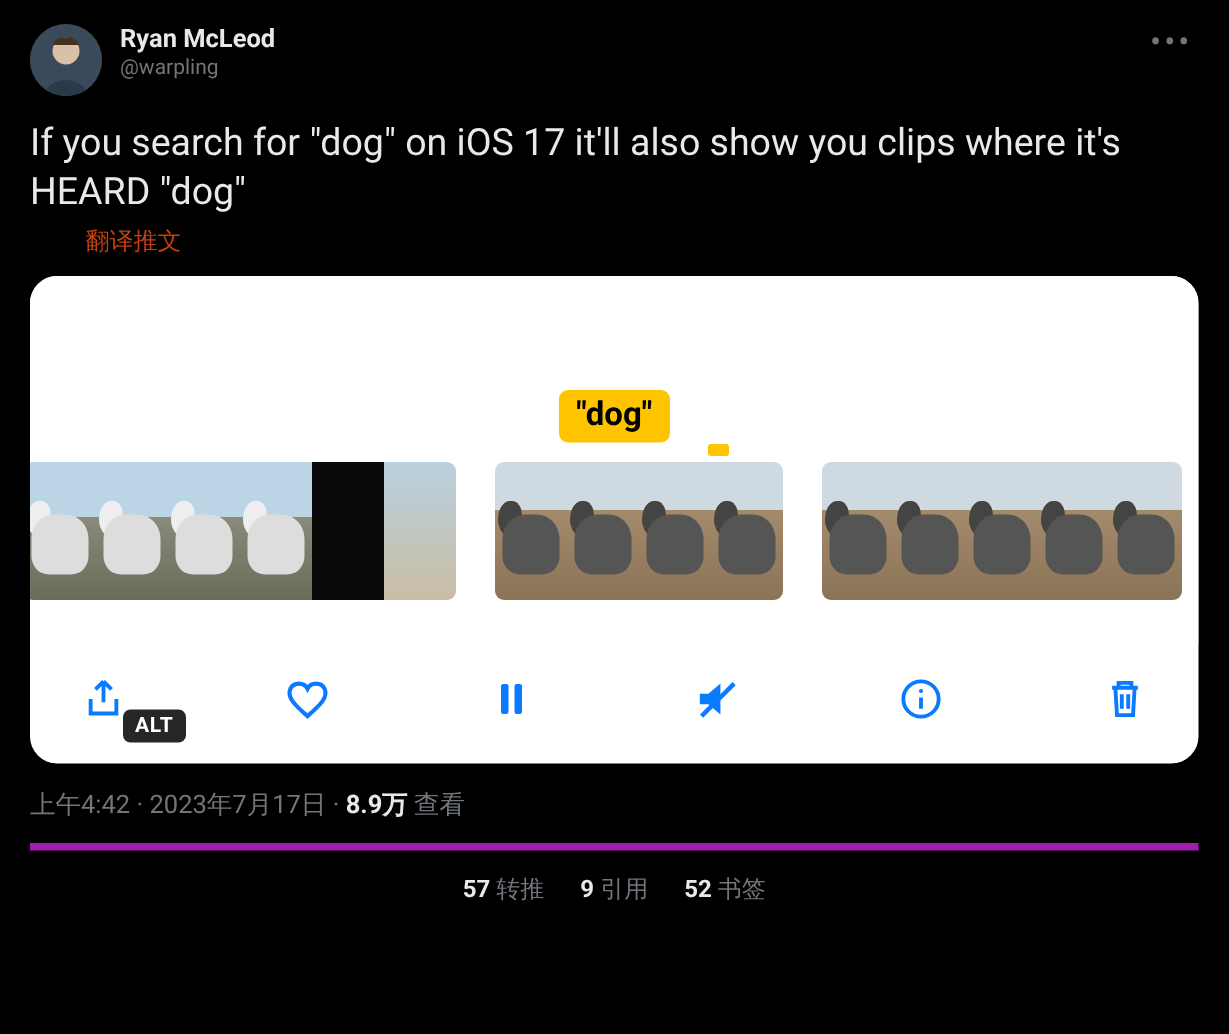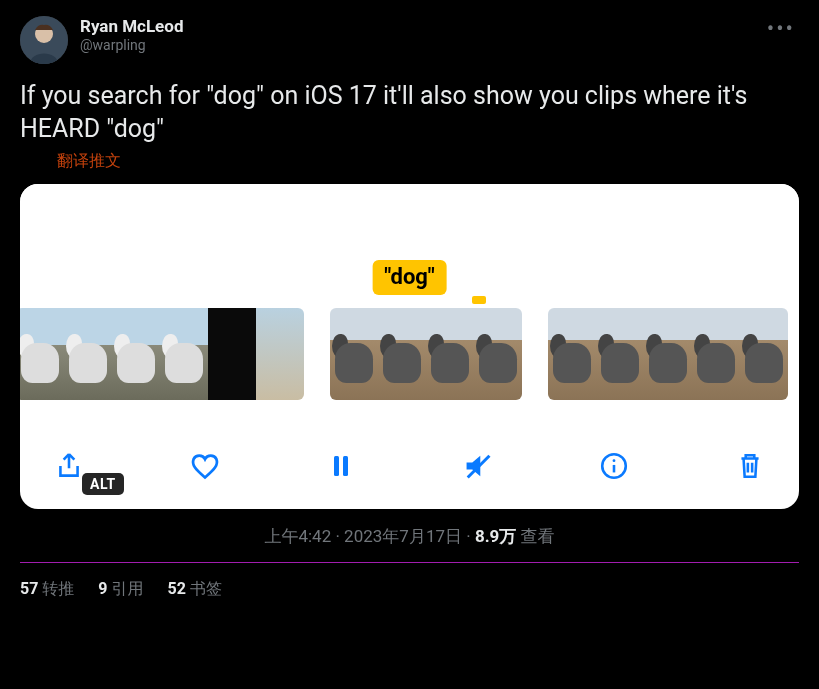--- a/index.html
+++ b/index.html
@@ -159,30 +159,30 @@
     padding: 3px 8px;
     border-radius: 5px;
     letter-spacing: 0.5px;
     margin-left: 48px;
   }
   .meta {
     color: #71767b;
     font-size: 17px;
     margin-top: 16px;
     padding-bottom: 14px;
-    border-bottom: 1px solid #a21caf;
-    text-align: center;
+    border-bottom: 5px solid #a21caf;
   }
   .meta .views-num { color: #e7e9ea; font-weight: 700; }
   .stats {
     display: flex;
     gap: 24px;
     padding: 16px 0;
     font-size: 16px;
     color: #71767b;
+    justify-content: center;
   }
   .stats .num { color: #e7e9ea; font-weight: 700; margin-right: 4px; }
 </style>
 </head>
 <body>
 
 <div class="tweet">
 
   <div class="header">
     <div class="avatar">

